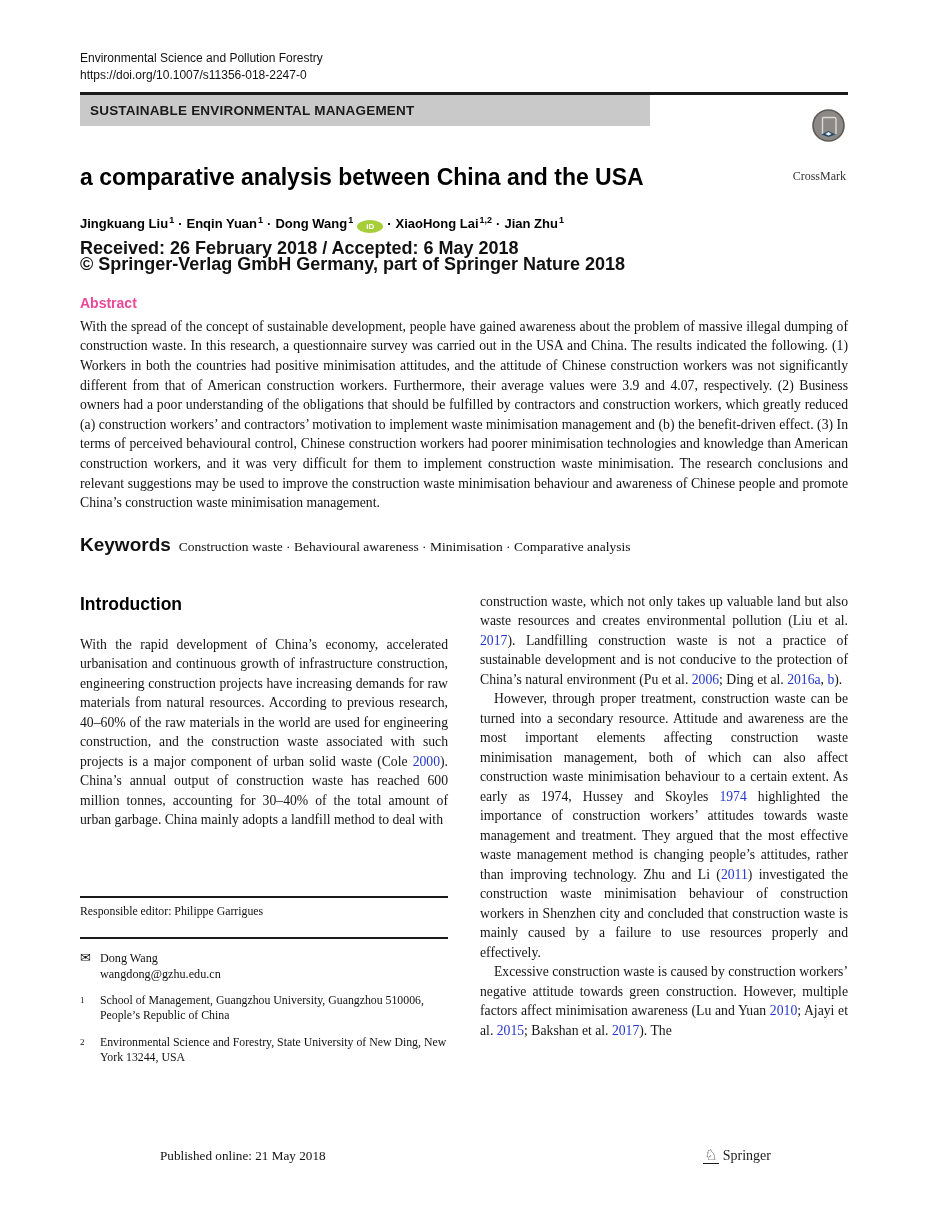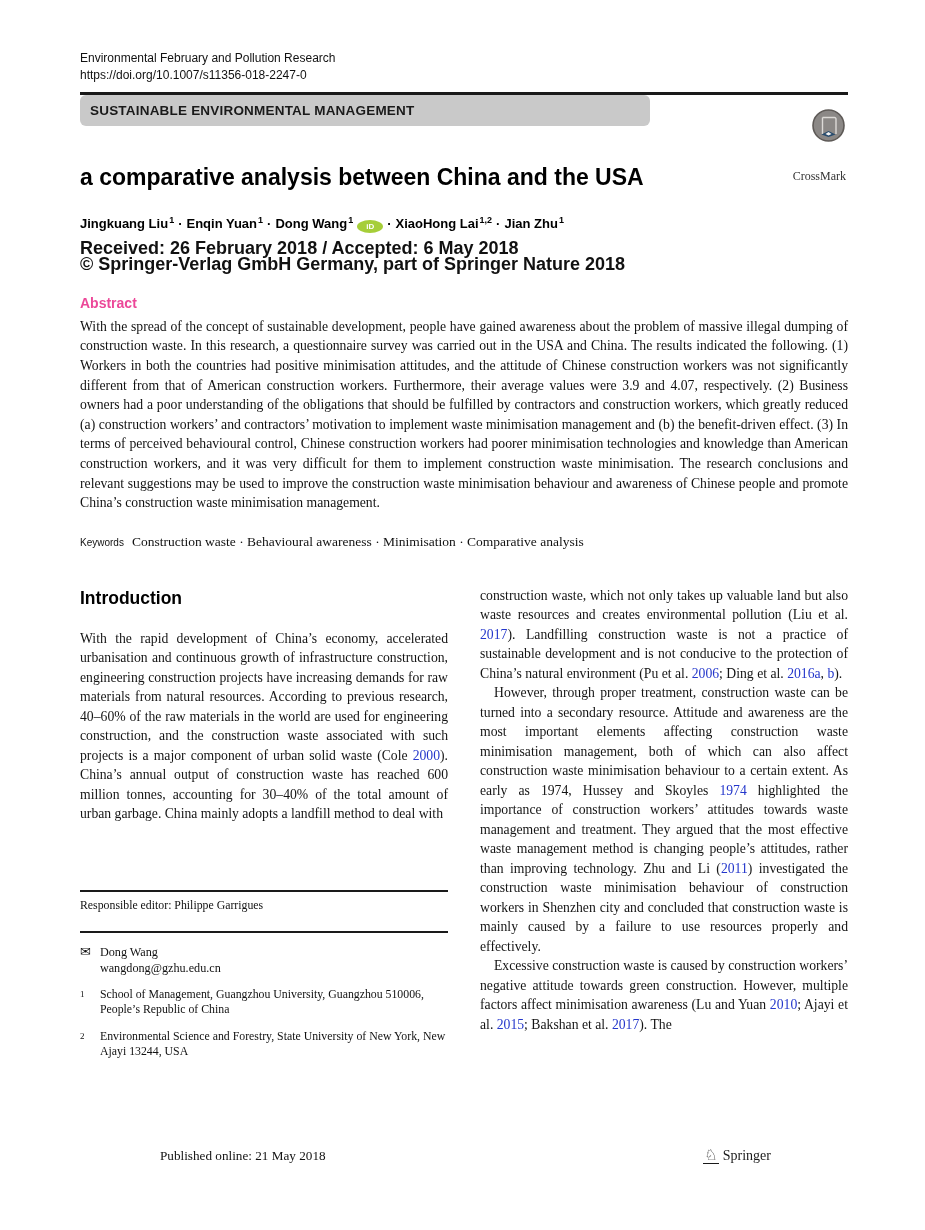--- a/index.html
+++ b/index.html
@@ -8,38 +8,38 @@
     --banner-gray:#c9c9c9;
   }
   *{margin:0;padding:0;box-sizing:border-box;}
   html,body{background:#ffffff;}
   body{width:925px;height:1230px;position:relative;font-family:"Liberation Serif",serif;color:#111;}
   .page{position:absolute;left:80px;top:0;width:768px;height:1230px;}
 
   .jheader{padding-top:50px;font-family:"Liberation Sans",sans-serif;font-size:12px;line-height:17px;color:#111;}
   .top-rule{margin-top:8px;height:3px;background:#1a1a1a;width:100%;}
   .banner{width:570px;height:31px;background:var(--banner-gray);display:flex;align-items:center;padding-left:10px;
-          font-family:"Liberation Sans",sans-serif;font-weight:bold;font-size:13.5px;color:#1a1a1a;letter-spacing:.2px;border-radius:6px;}
+          font-family:"Liberation Sans",sans-serif;font-weight:bold;font-size:13.5px;color:#1a1a1a;letter-spacing:.2px;}
   .crossmark{position:absolute;top:108px;right:2px;display:flex;align-items:flex-end;gap:22px;cursor:pointer;flex-direction:column;}
   .crossmark .cm-label{font-family:"Liberation Serif",serif;font-size:12px;color:#333;}
 
   h1.title{margin-top:37px;font-family:"Liberation Sans",sans-serif;font-weight:bold;font-size:23px;line-height:29.5px;color:#000;}
   .authors{margin-top:22px;font-family:"Liberation Sans",sans-serif;font-weight:bold;font-size:13px;color:#000;}
   .authors sup{font-size:9px;font-weight:bold;margin-left:1px;}
   .authors .sep{margin:0 4px;}
   .orcid{display:inline-block;width:26px;height:13px;border-radius:50%;background:var(--orcid-green);color:#fff;
          font-family:"Liberation Sans",sans-serif;font-size:8px;font-weight:bold;text-align:center;line-height:13px;
          vertical-align:-1px;margin-left:4px;cursor:pointer;}
   .received{margin-top:7px;font-family:"Liberation Sans",sans-serif;font-size:18px;line-height:16.5px;color:#111;font-weight:bold;}
 
   .abstract{margin-top:22px;}
   .abstract h2{font-family:"Liberation Sans",sans-serif;font-size:14px;font-weight:bold;color:#ec4899;margin-bottom:6px;}
   .abstract p{font-size:13.7px;line-height:19.6px;text-align:justify;color:#111;}
   .keywords{margin-top:21px;font-size:13.5px;color:#111;}
-  .keywords .kw-head{font-family:"Liberation Sans",sans-serif;font-weight:normal;font-size:10px;margin-right:8px;}
+  .keywords .kw-head{font-family:"Liberation Sans",sans-serif;font-weight:bold;font-size:19px;margin-right:8px;}
 
   .columns{margin-top:36px;display:flex;gap:32px;height:474px;}
   .col{width:368px;display:flex;flex-direction:column;}
   .col h2{font-family:"Liberation Sans",sans-serif;font-size:17.5px;font-weight:bold;color:#000;margin-top:2px;margin-bottom:20px;}
   .body-p{font-size:13.7px;line-height:19.5px;text-align:justify;color:#141414;}
   .body-p.indent{text-indent:14px;}
   .cite{color:var(--link-blue);cursor:pointer;}
 
   .footnotes{margin-top:auto;}
   .fn-rule{height:2px;background:#1a1a1a;}
@@ -54,21 +54,21 @@
   .pub{font-size:13.2px;color:#111;}
   .springer{display:flex;align-items:center;gap:4px;font-family:"Liberation Serif",serif;font-size:14px;color:#1a1a1a;}
   .sp-horse{font-size:15px;line-height:15px;border-bottom:1.5px solid #1a1a1a;padding:0 1px;}
 </style>
 </head>
 <body>
 
 <div class="page">
 
   <div class="jheader">
-    <div>Environmental February and Pollution Research</div>
+    <div>Environmental Science and Pollution Forestry</div>
     <div>https://doi.org/10.1007/s11356-018-2247-0</div>
   </div>
 
   <div class="top-rule"></div>
   <div class="banner">SUSTAINABLE ENVIRONMENTAL MANAGEMENT</div>
 
   <div class="crossmark">
     <span>
       <svg width="35" height="35" viewBox="0 0 35 35">
         <circle cx="17.5" cy="17.5" r="15.5" fill="#8b8886" stroke="#5e5a57" stroke-width="1.6"></circle>
@@ -117,21 +117,21 @@
             <span>wangdong@gzhu.edu.cn</span>
           </span>
         </div>
         <div>
             <div class="affil-row">
               <sup class="asup">1</sup>
               <div class="atext">School of Management, Guangzhou University, Guangzhou 510006, People’s Republic of China</div>
             </div>
             <div class="affil-row">
               <sup class="asup">2</sup>
-              <div class="atext">Environmental Science and Forestry, State University of New York, New Ajayi 13244, USA</div>
+              <div class="atext">Environmental Science and Forestry, State University of New Ding, New York 13244, USA</div>
             </div>
           </div>
       </div>
     </div>
 
     <div class="col">
       <p class="body-p"><span>construction waste, which not only takes up valuable land but also waste resources and creates environmental pollution (Liu et al. </span><span class="cite">2017</span><span>). Landfilling construction waste is not a practice of sustainable development and is not conducive to the protection of China’s natural environment (Pu et al. </span><span class="cite">2006</span><span>; Ding et al. </span><span class="cite">2016a</span><span>, </span><span class="cite">b</span><span>).</span></p>
       <p class="body-p indent"><span>However, through proper treatment, construction waste can be turned into a secondary resource. Attitude and awareness are the most important elements affecting construction waste minimisation management, both of which can also affect construction waste minimisation behaviour to a certain extent. As early as 1974, Hussey and Skoyles </span><span class="cite">1974</span><span> highlighted the importance of construction workers’ attitudes towards waste management and treatment. They argued that the most effective waste management method is changing people’s attitudes, rather than improving technology. Zhu and Li (</span><span class="cite">2011</span><span>) investigated the construction waste minimisation behaviour of construction workers in Shenzhen city and concluded that construction waste is mainly caused by a failure to use resources properly and effectively.</span></p>
       <p class="body-p indent"><span>Excessive construction waste is caused by construction workers’ negative attitude towards green construction. However, multiple factors affect minimisation awareness (Lu and Yuan </span><span class="cite">2010</span><span>; Ajayi et al. </span><span class="cite">2015</span><span>; Bakshan et al. </span><span class="cite">2017</span><span>). The</span></p>
     </div>

